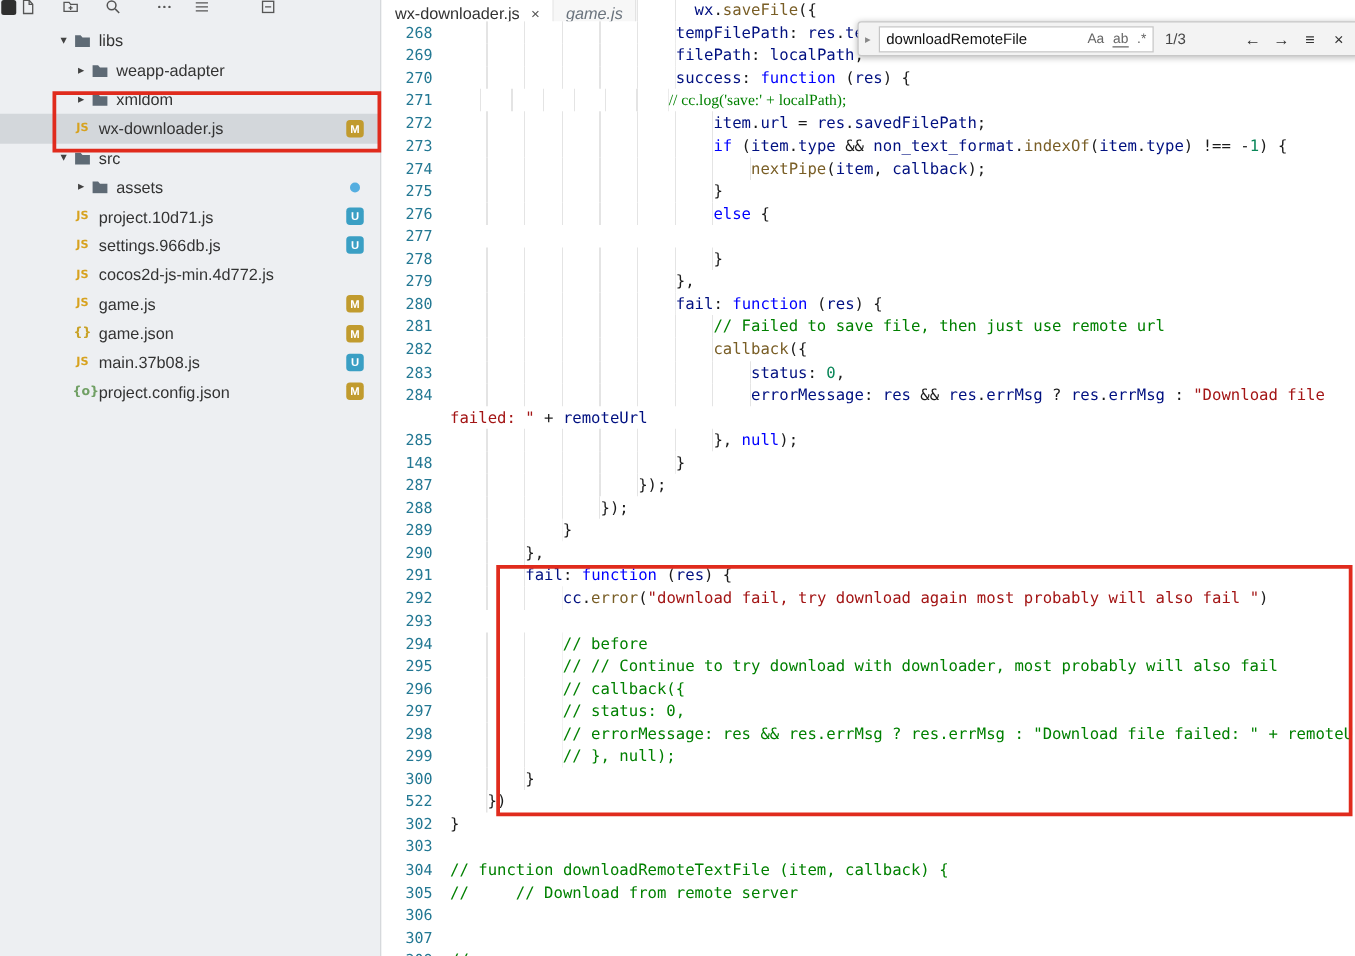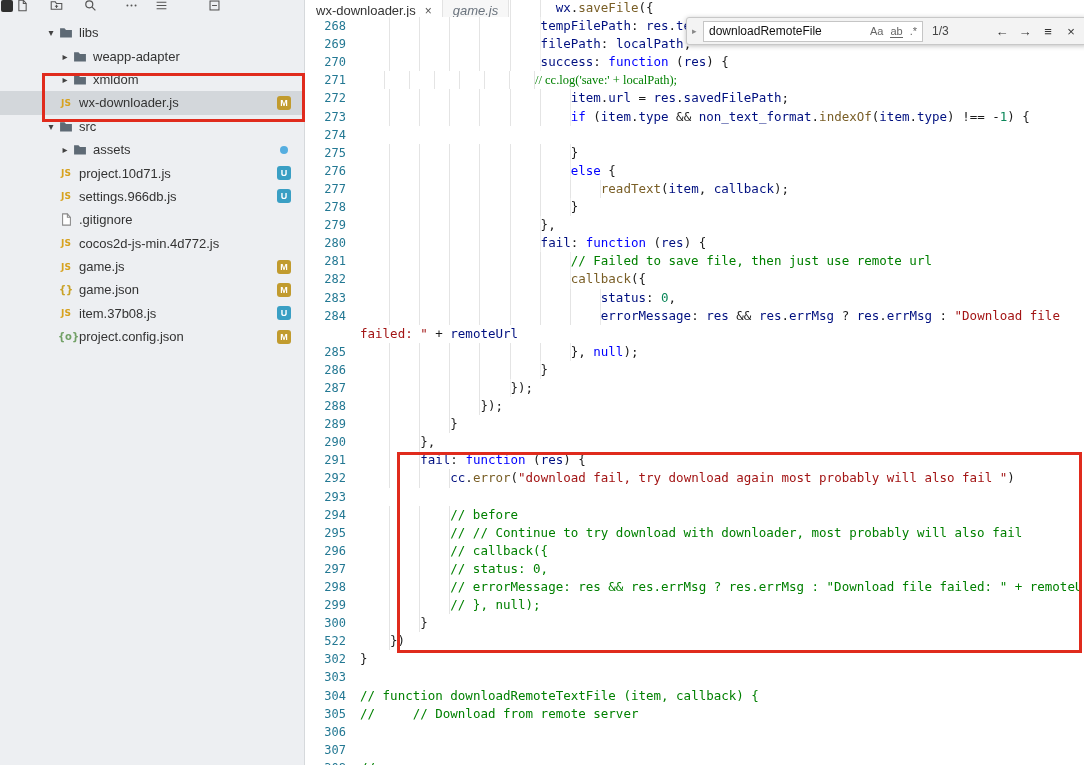--- a/index.html
+++ b/index.html
@@ -97,34 +97,34 @@
 
 <div class="editor">
   <div class="code-lines">
       <div class="crow"><div class="lnum">267</div><div class="ltxt guides" style="padding-left: 26ch; background-size: 26ch 100%;"><span class="tk-v">wx</span><span class="tk-p">.</span><span class="tk-f">saveFile</span><span class="tk-p">({</span></div></div>
       <div class="crow"><div class="lnum">268</div><div class="ltxt guides" style="padding-left: 24ch; background-size: 24ch 100%;"><span class="tk-pr">tempFilePath</span><span class="tk-p">: </span><span class="tk-v">res</span><span class="tk-p">.</span><span class="tk-pr">tempFilePath</span><span class="tk-p">,</span></div></div>
       <div class="crow"><div class="lnum">269</div><div class="ltxt guides" style="padding-left: 24ch; background-size: 24ch 100%;"><span class="tk-pr">filePath</span><span class="tk-p">: </span><span class="tk-v">localPath</span><span class="tk-p">,</span></div></div>
       <div class="crow"><div class="lnum">270</div><div class="ltxt guides" style="padding-left: 24ch; background-size: 24ch 100%;"><span class="tk-pr">success</span><span class="tk-p">: </span><span class="tk-k">function</span><span class="tk-p"> (</span><span class="tk-v">res</span><span class="tk-p">) {</span></div></div>
       <div class="crow"><div class="lnum">271</div><div class="ltxt guides" style="padding-left: 28ch; background-size: 28ch 100%; font-family: Liberation Serif, serif;"><span class="tk-c">// cc.log('save:' + localPath);</span></div></div>
       <div class="crow"><div class="lnum">272</div><div class="ltxt guides" style="padding-left: 28ch; background-size: 28ch 100%;"><span class="tk-v">item</span><span class="tk-p">.</span><span class="tk-pr">url</span><span class="tk-p"> = </span><span class="tk-v">res</span><span class="tk-p">.</span><span class="tk-pr">savedFilePath</span><span class="tk-p">;</span></div></div>
       <div class="crow"><div class="lnum">273</div><div class="ltxt guides" style="padding-left: 28ch; background-size: 28ch 100%;"><span class="tk-k">if</span><span class="tk-p"> (</span><span class="tk-v">item</span><span class="tk-p">.</span><span class="tk-pr">type</span><span class="tk-p"> &amp;&amp; </span><span class="tk-v">non_text_format</span><span class="tk-p">.</span><span class="tk-f">indexOf</span><span class="tk-p">(</span><span class="tk-v">item</span><span class="tk-p">.</span><span class="tk-pr">type</span><span class="tk-p">) !== -</span><span class="tk-n">1</span><span class="tk-p">) {</span></div></div>
-      <div class="crow"><div class="lnum">274</div></div>
+      <div class="crow"><div class="lnum">274</div><div class="ltxt guides" style="padding-left: 32ch; background-size: 32ch 100%;"><span class="tk-f">nextPipe</span><span class="tk-p">(</span><span class="tk-v">item</span><span class="tk-p">, </span><span class="tk-v">callback</span><span class="tk-p">);</span></div></div>
       <div class="crow"><div class="lnum">275</div><div class="ltxt guides" style="padding-left: 28ch; background-size: 28ch 100%;"><span class="tk-p">}</span></div></div>
       <div class="crow"><div class="lnum">276</div><div class="ltxt guides" style="padding-left: 28ch; background-size: 28ch 100%;"><span class="tk-k">else</span><span class="tk-p"> {</span></div></div>
-      <div class="crow"><div class="lnum">277</div><div class="ltxt guides" style="padding-left: 32ch; background-size: 32ch 100%;"><span class="tk-f">readText</span><span class="tk-p">(</span><span class="tk-v">item</span><span class="tk-p">, </span><span class="tk-v">callback</span><span class="tk-p">);</span></div></div>
+      <div class="crow"><div class="lnum">277</div></div>
       <div class="crow"><div class="lnum">278</div><div class="ltxt guides" style="padding-left: 28ch; background-size: 28ch 100%;"><span class="tk-p">}</span></div></div>
       <div class="crow"><div class="lnum">279</div><div class="ltxt guides" style="padding-left: 24ch; background-size: 24ch 100%;"><span class="tk-p">},</span></div></div>
       <div class="crow"><div class="lnum">280</div><div class="ltxt guides" style="padding-left: 24ch; background-size: 24ch 100%;"><span class="tk-pr">fail</span><span class="tk-p">: </span><span class="tk-k">function</span><span class="tk-p"> (</span><span class="tk-v">res</span><span class="tk-p">) {</span></div></div>
       <div class="crow"><div class="lnum">281</div><div class="ltxt guides" style="padding-left: 28ch; background-size: 28ch 100%;"><span class="tk-c">// Failed to save file, then just use remote url</span></div></div>
       <div class="crow"><div class="lnum">282</div><div class="ltxt guides" style="padding-left: 28ch; background-size: 28ch 100%;"><span class="tk-f">callback</span><span class="tk-p">({</span></div></div>
       <div class="crow"><div class="lnum">283</div><div class="ltxt guides" style="padding-left: 32ch; background-size: 32ch 100%;"><span class="tk-pr">status</span><span class="tk-p">: </span><span class="tk-n">0</span><span class="tk-p">,</span></div></div>
       <div class="crow"><div class="lnum">284</div><div class="ltxt guides" style="padding-left: 32ch; background-size: 32ch 100%;"><span class="tk-pr">errorMessage</span><span class="tk-p">: </span><span class="tk-v">res</span><span class="tk-p"> &amp;&amp; </span><span class="tk-v">res</span><span class="tk-p">.</span><span class="tk-pr">errMsg</span><span class="tk-p"> ? </span><span class="tk-v">res</span><span class="tk-p">.</span><span class="tk-pr">errMsg</span><span class="tk-p"> : </span><span class="tk-s">"Download file </span></div></div>
       <div class="crow"><div class="lnum"></div><div class="ltxt guides" style="padding-left: 0ch; background-size: 0ch 100%;"><span class="tk-s">failed: "</span><span class="tk-p"> + </span><span class="tk-v">remoteUrl</span></div></div>
       <div class="crow"><div class="lnum">285</div><div class="ltxt guides" style="padding-left: 28ch; background-size: 28ch 100%;"><span class="tk-p">}, </span><span class="tk-k">null</span><span class="tk-p">);</span></div></div>
-      <div class="crow"><div class="lnum">286</div><div class="ltxt guides" style="padding-left: 24ch; background-size: 24ch 100%;"><span class="tk-p">}</span></div></div>
+      <div class="crow"><div class="lnum">148</div><div class="ltxt guides" style="padding-left: 24ch; background-size: 24ch 100%;"><span class="tk-p">}</span></div></div>
       <div class="crow"><div class="lnum">287</div><div class="ltxt guides" style="padding-left: 20ch; background-size: 20ch 100%;"><span class="tk-p">});</span></div></div>
       <div class="crow"><div class="lnum">288</div><div class="ltxt guides" style="padding-left: 16ch; background-size: 16ch 100%;"><span class="tk-p">});</span></div></div>
       <div class="crow"><div class="lnum">289</div><div class="ltxt guides" style="padding-left: 12ch; background-size: 12ch 100%;"><span class="tk-p">}</span></div></div>
       <div class="crow"><div class="lnum">290</div><div class="ltxt guides" style="padding-left: 8ch; background-size: 8ch 100%;"><span class="tk-p">},</span></div></div>
       <div class="crow"><div class="lnum">291</div><div class="ltxt guides" style="padding-left: 8ch; background-size: 8ch 100%;"><span class="tk-pr">fail</span><span class="tk-p">: </span><span class="tk-k">function</span><span class="tk-p"> (</span><span class="tk-v">res</span><span class="tk-p">) {</span></div></div>
       <div class="crow"><div class="lnum">292</div><div class="ltxt guides" style="padding-left: 12ch; background-size: 12ch 100%;"><span class="tk-v">cc</span><span class="tk-p">.</span><span class="tk-f">error</span><span class="tk-p">(</span><span class="tk-s">"download fail, try download again most probably will also fail "</span><span class="tk-p">)</span></div></div>
       <div class="crow"><div class="lnum">293</div></div>
       <div class="crow"><div class="lnum">294</div><div class="ltxt guides" style="padding-left: 12ch; background-size: 12ch 100%;"><span class="tk-c">// before</span></div></div>
       <div class="crow"><div class="lnum">295</div><div class="ltxt guides" style="padding-left: 12ch; background-size: 12ch 100%;"><span class="tk-c">// // Continue to try download with downloader, most probably will also fail</span></div></div>
       <div class="crow"><div class="lnum">296</div><div class="ltxt guides" style="padding-left: 12ch; background-size: 12ch 100%;"><span class="tk-c">// callback({</span></div></div>
@@ -249,45 +249,36 @@
         <span class="fi fi-js">JS</span>
         <span class="flabel">project.10d71.js</span>
         <span class="badge badge-u" style="background: rgb(58, 159, 196);">U</span>
       </div>
       <div class="trow" style="padding-left: 58px;">
         <span class="fi fi-js">JS</span>
         <span class="flabel">settings.966db.js</span>
         <span class="badge badge-u" style="background: rgb(58, 159, 196);">U</span>
       </div>
       <div class="trow" style="padding-left: 58px;">
-        <span class="ficon">
-          <svg width="11" height="13" viewBox="0 0 12 15">
-            <path d="M7 1H1.5v13h9V5z" fill="#fff" stroke="#888" stroke-width="1.2"></path>
-            <path d="M7 1v4h3.5" fill="none" stroke="#888" stroke-width="1.2"></path>
-          </svg>
-        </span>
-        <span class="flabel">.gitignore</span>
-      </div>
-      <div class="trow" style="padding-left: 58px;">
         <span class="fi fi-js">JS</span>
         <span class="flabel">cocos2d-js-min.4d772.js</span>
       </div>
       <div class="trow" style="padding-left: 58px;">
         <span class="fi fi-js">JS</span>
         <span class="flabel">game.js</span>
         <span class="badge badge-m" style="background: rgb(193, 155, 46);">M</span>
       </div>
       <div class="trow" style="padding-left: 58px;">
         <span class="fi fi-json">{}</span>
         <span class="flabel">game.json</span>
         <span class="badge badge-m" style="background: rgb(193, 155, 46);">M</span>
       </div>
       <div class="trow" style="padding-left: 58px;">
         <span class="fi fi-js">JS</span>
-        <span class="flabel">item.37b08.js</span>
+        <span class="flabel">main.37b08.js</span>
         <span class="badge badge-u" style="background: rgb(58, 159, 196);">U</span>
       </div>
       <div class="trow" style="padding-left: 58px;">
         <span class="fi fi-config">{o}</span>
         <span class="flabel">project.config.json</span>
         <span class="badge badge-m" style="background: rgb(193, 155, 46);">M</span>
       </div>
     </div>
 </div>
 

